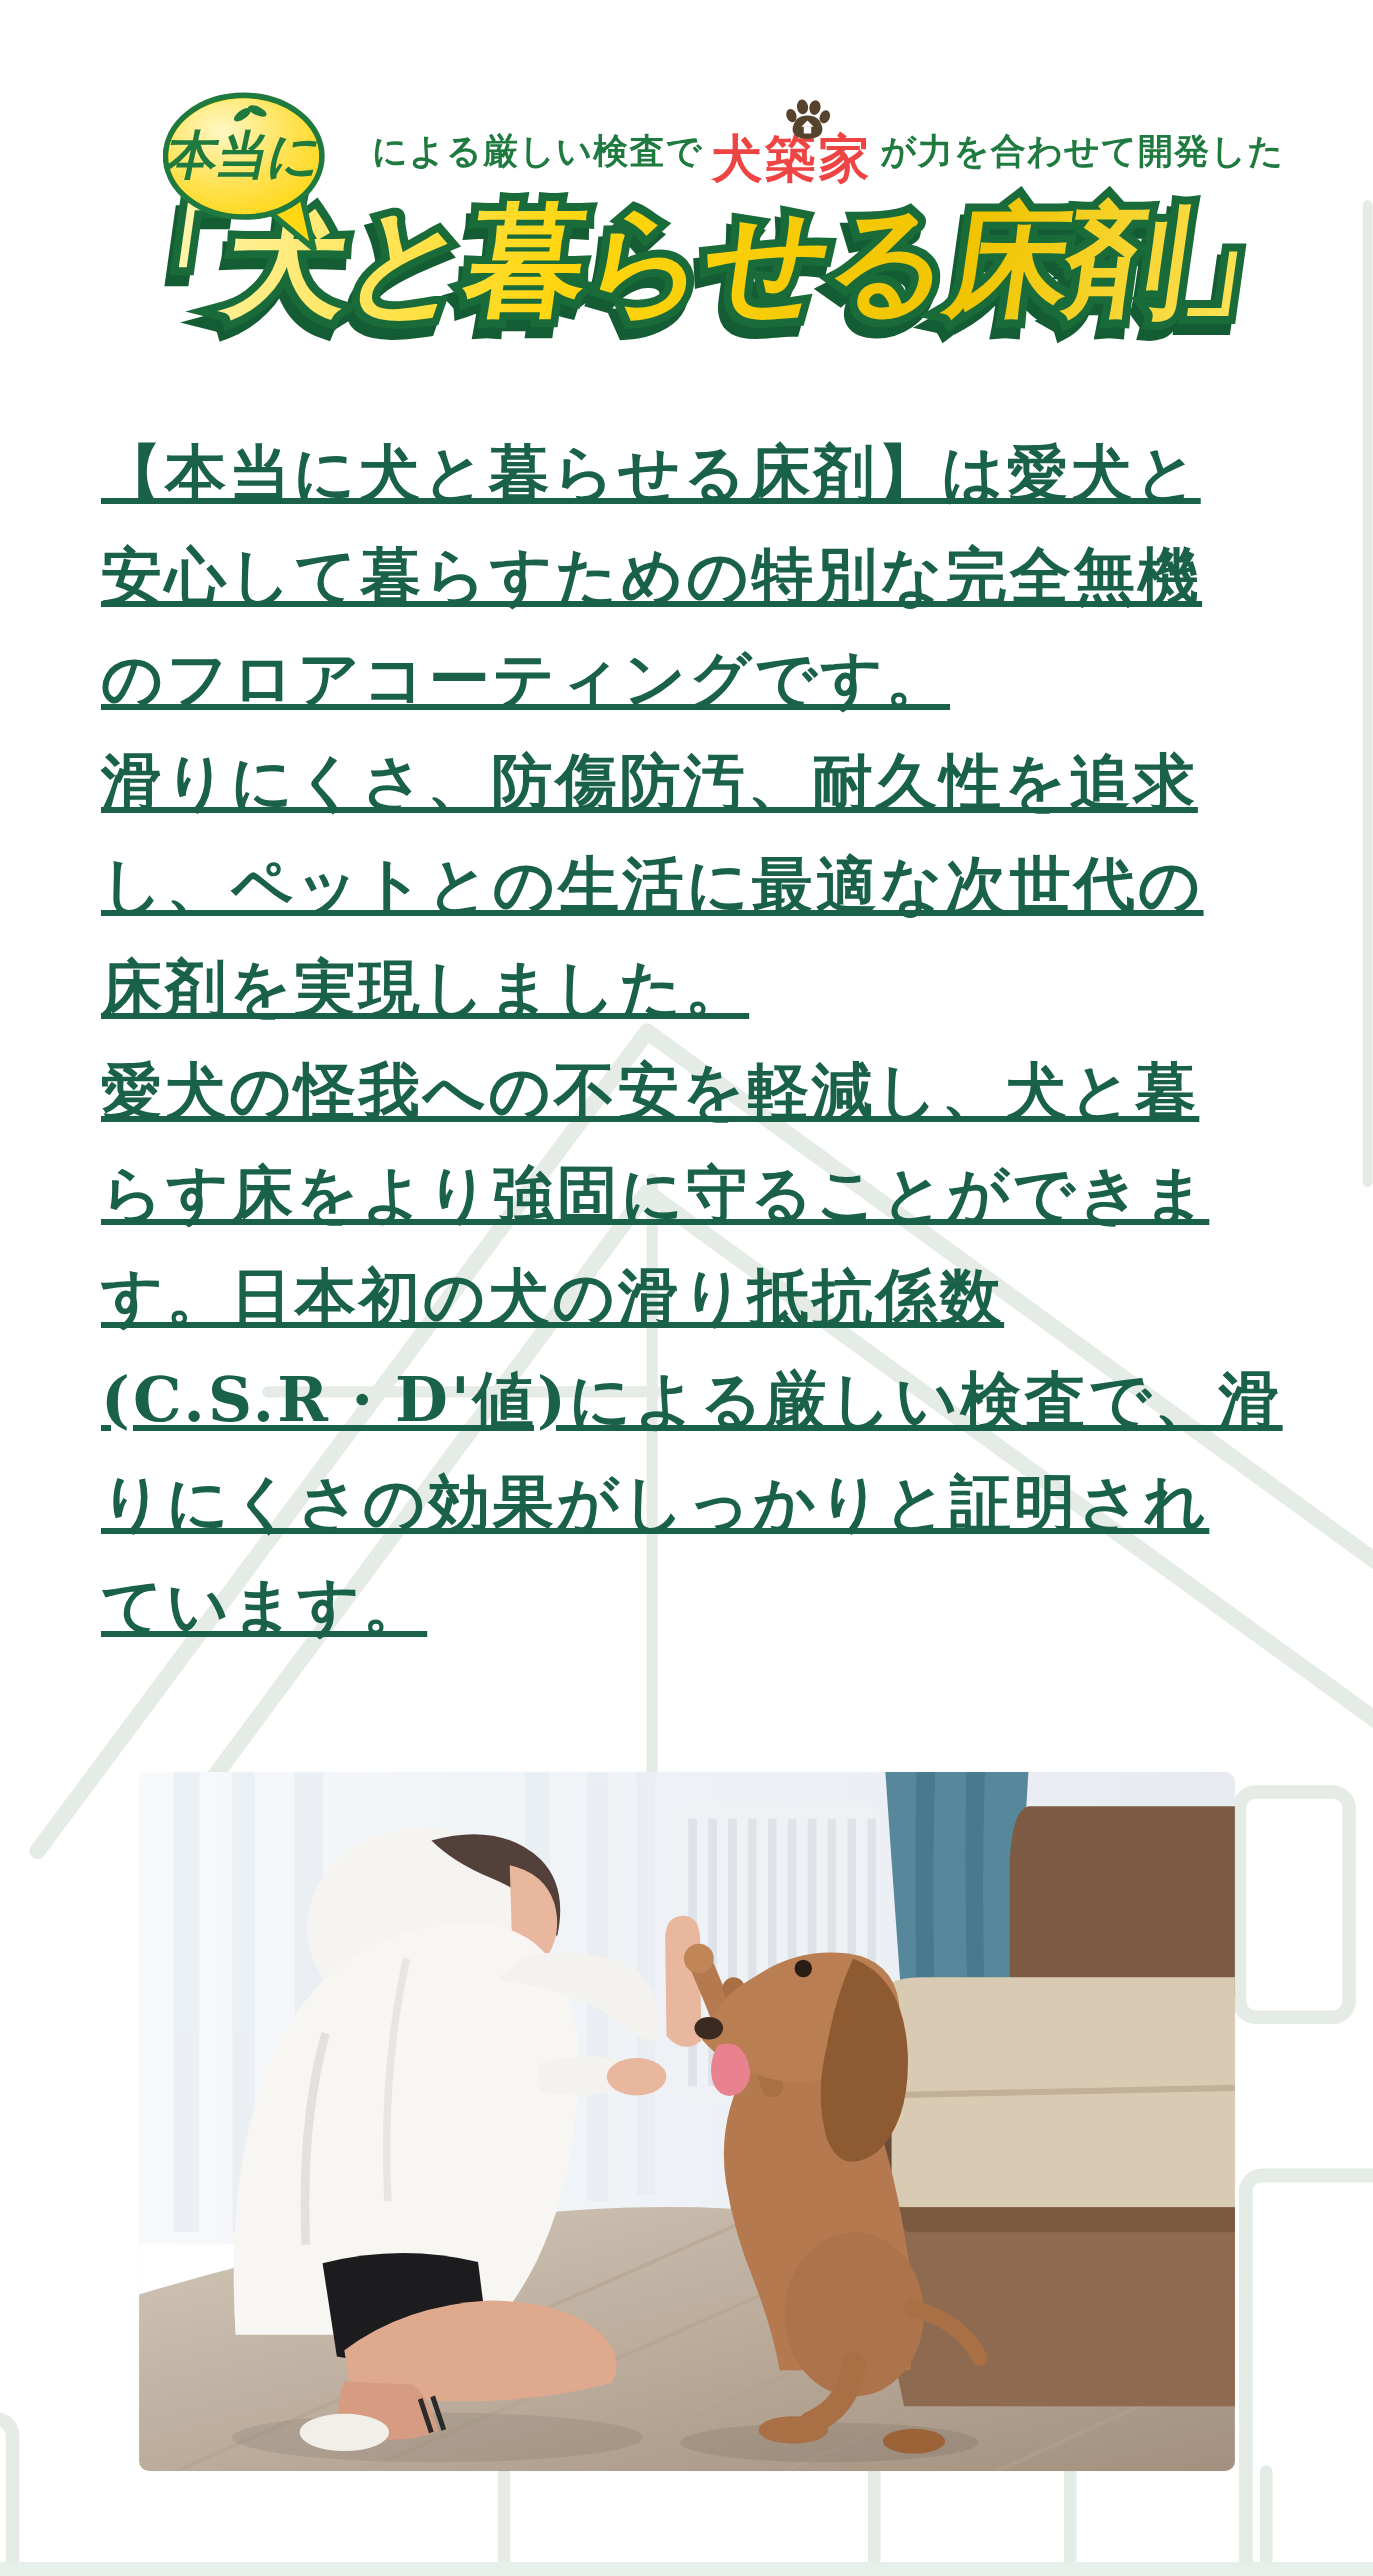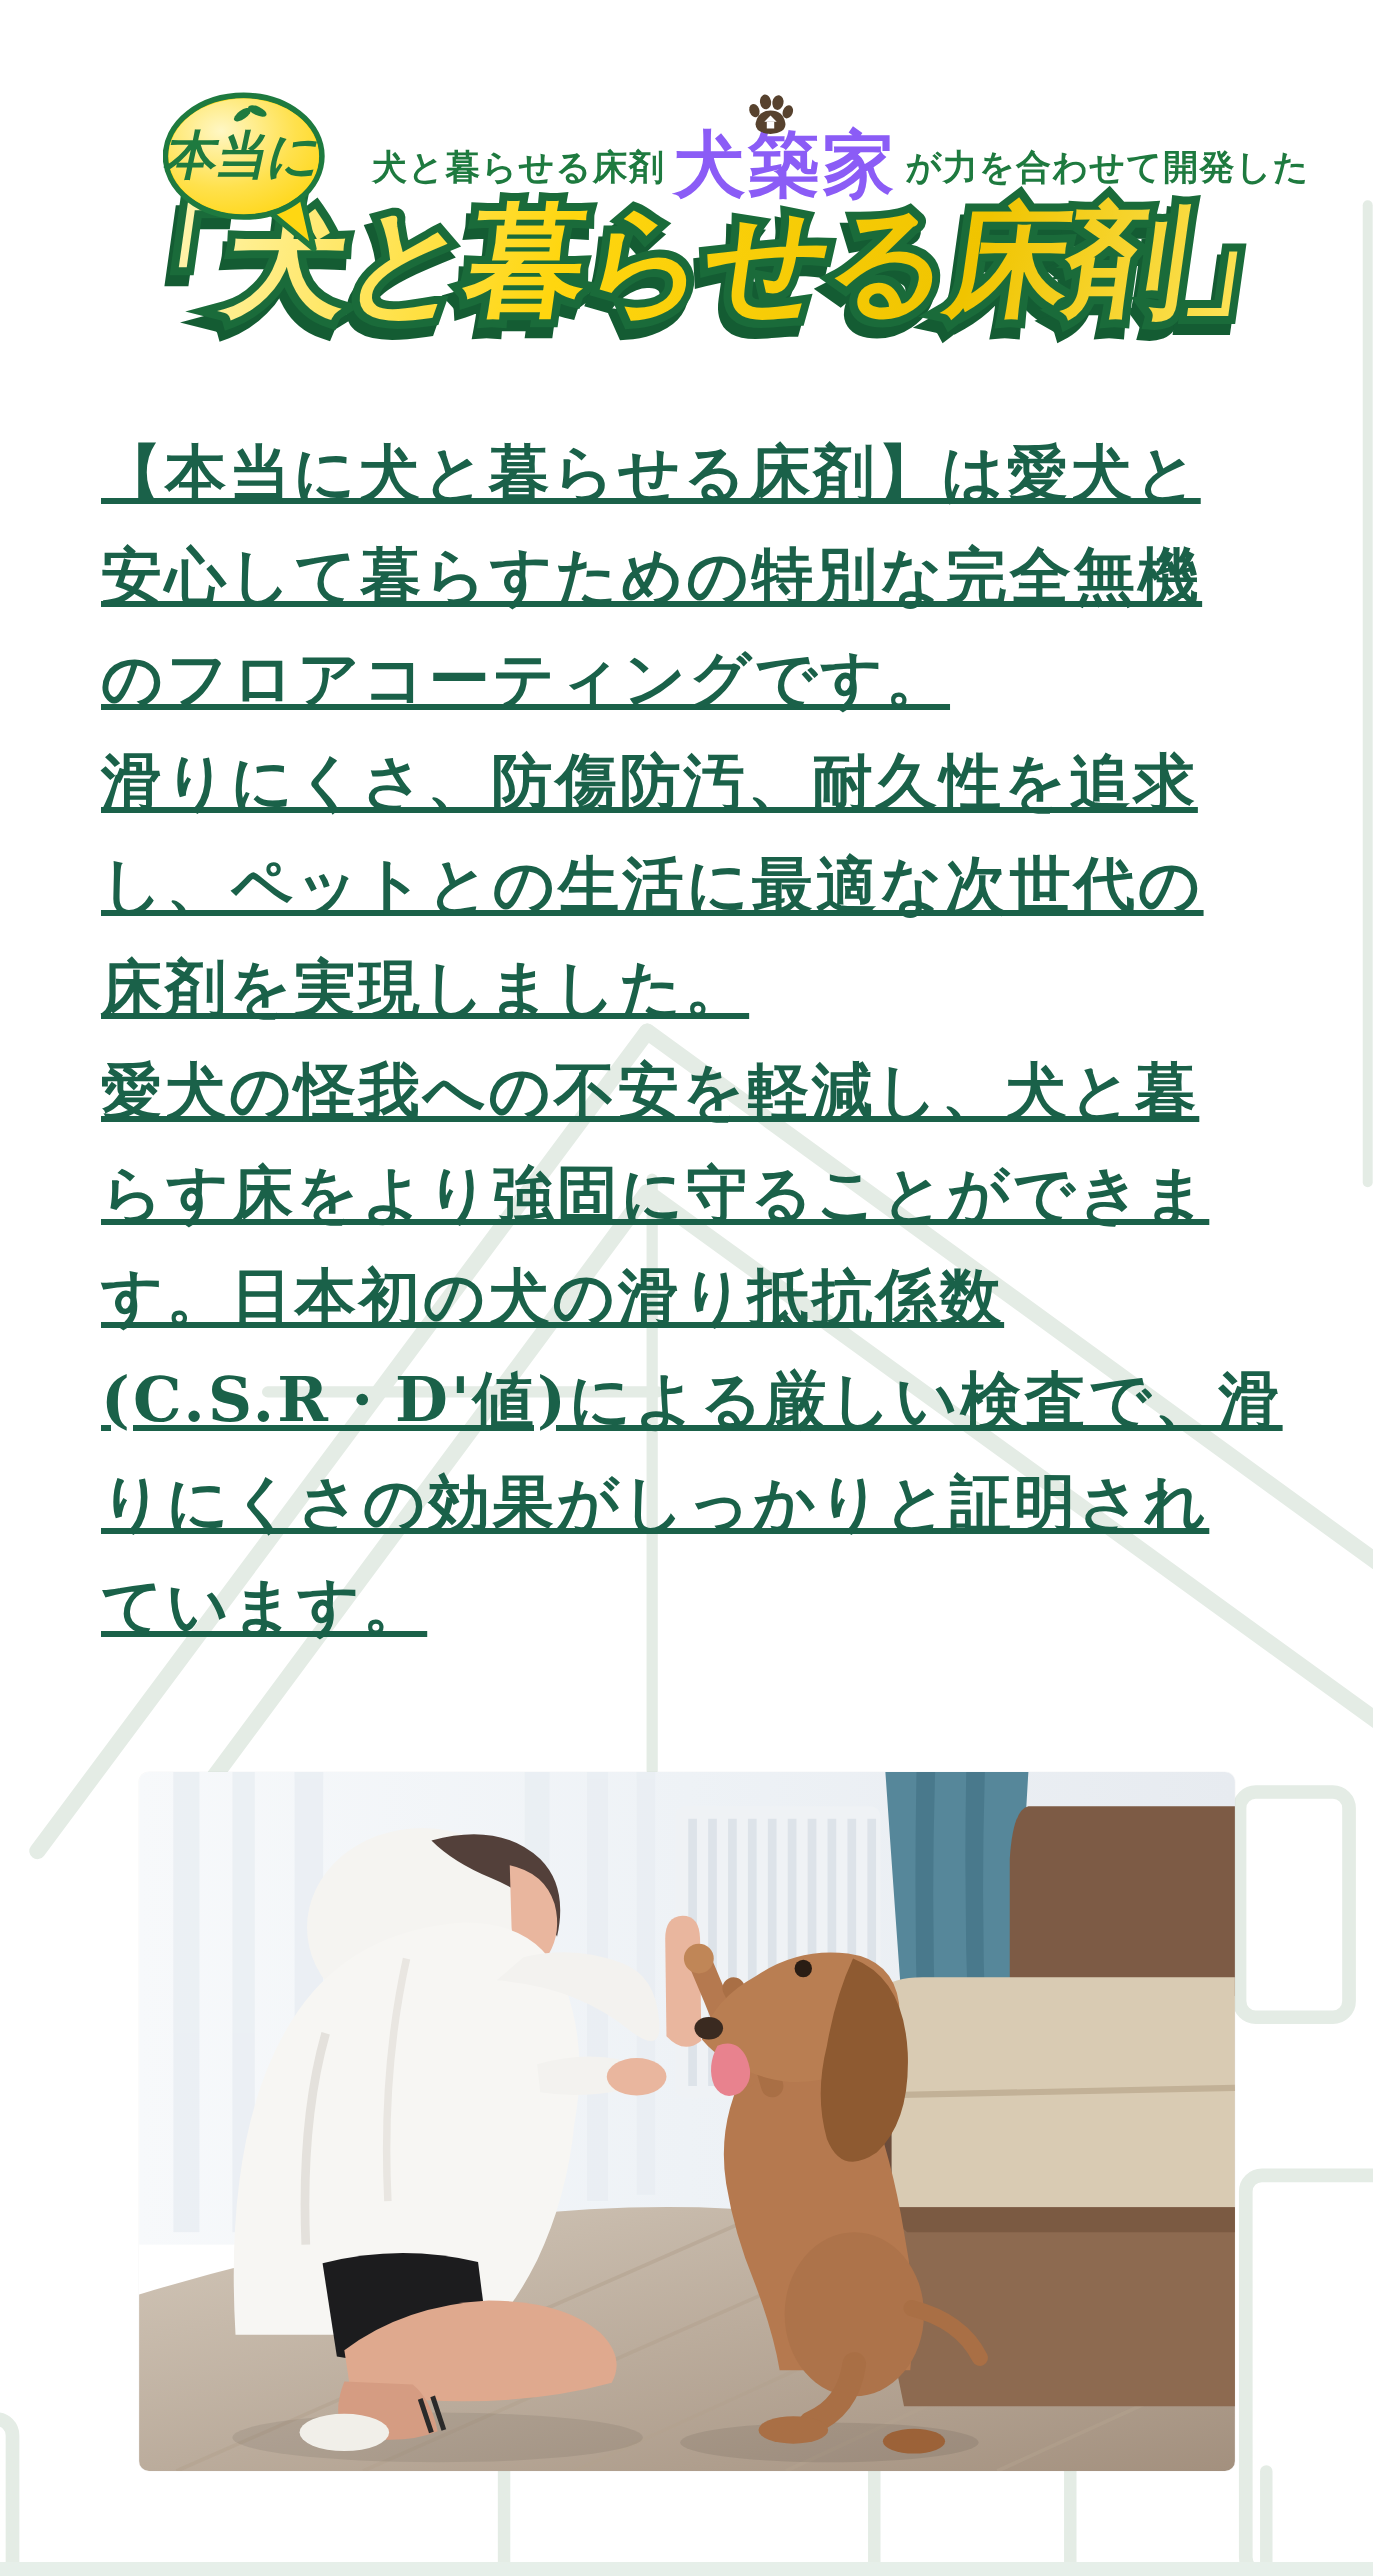--- a/index.html
+++ b/index.html
@@ -8,21 +8,21 @@
 
   
   #deco{position:absolute;left:0;top:0;z-index:0;}
 
   
   .bubble{position:absolute;left:163px;top:92px;width:180px;height:162px;z-index:6;}
   .bubble-label{position:absolute;left:0;top:0;width:161px;height:128px;display:flex;align-items:center;justify-content:center;
     font-size:52px;font-weight:900;color:#1e7a3f;transform:skewX(-12deg);letter-spacing:-1.2px;z-index:2;}
   .expert-row{position:absolute;left:372px;top:128px;display:flex;align-items:flex-end;z-index:5;white-space:nowrap;}
   .expert-green{font-size:35px;font-weight:800;color:#1e7a3f;letter-spacing:1.2px;padding-bottom:8.7px;}
-  .brand{position:relative;font-size:72px;font-weight:900;color:#8b5cf6;letter-spacing:2.5px;margin:0 8.7px;line-height:1.0;}
+  .brand{position:relative;font-size:51px;font-weight:900;color:#ef4444;letter-spacing:2.5px;margin:0 8.7px;line-height:1.0;}
   .paw{position:absolute;left:73px;top:-36px;}
 
   
   .title-wrap{position:absolute;left:106px;top:194px;width:1232px;height:174px;z-index:4;transform:skewX(-8deg);}
   .title-layer{position:absolute;left:0;top:0;white-space:nowrap;font-family:"DejaVu Sans","Liberation Sans",sans-serif;
     font-size:122px;font-weight:900;letter-spacing:-3.7px;line-height:1.1;}
   .title-shadow{color:#145c33;-webkit-text-stroke:16px #145c33;transform:translate(-3.7px,11.2px);}
   .title-stroke{color:#1a6b3a;-webkit-text-stroke:16px #1a6b3a;}
   .title-fill{background:linear-gradient(100deg,#fff8bf 2%,#ffd60f 38%,#f0c400 72%,#ffe96a 100%);
     -webkit-background-clip:text;background-clip:text;color:transparent;}
@@ -77,21 +77,21 @@
       </defs>
       <g fill="#1e7a3f">
         <ellipse cx="128" cy="36" rx="16" ry="7" transform="rotate(-35 128 36)"></ellipse>
         <ellipse cx="152" cy="30" rx="16" ry="7" transform="rotate(25 152 30)"></ellipse>
       </g>
     </svg>
     <div class="bubble-label">本当に</div>
   </div>
 
   <div class="expert-row">
-    <span class="expert-green">犬と暮らせる床剤</span>
+    <span class="expert-green">による厳しい検査で</span>
     <span class="brand">
       <svg class="paw" width="47" height="47" viewBox="0 0 76 76">
         <g fill="#57422e">
           <ellipse cx="12" cy="30" rx="8" ry="11" transform="rotate(-20 12 30)"></ellipse>
           <ellipse cx="30" cy="16" rx="9" ry="12" transform="rotate(-8 30 16)"></ellipse>
           <ellipse cx="50" cy="17" rx="9" ry="12" transform="rotate(10 50 17)"></ellipse>
           <ellipse cx="66" cy="32" rx="8" ry="11" transform="rotate(22 66 32)"></ellipse>
           <path d="M38 30 Q58 30 62 50 Q64 66 38 68 Q12 66 14 50 Q18 30 38 30 Z"></path>
         </g>
         <g fill="#ffffff">

